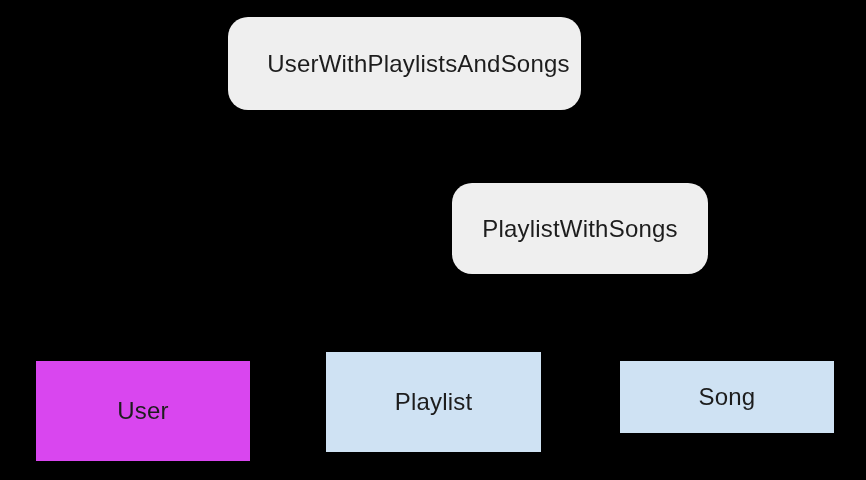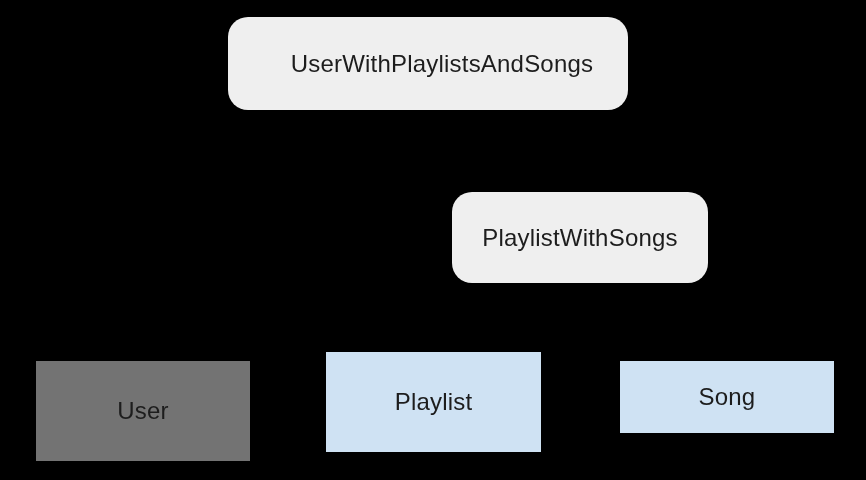--- a/index.html
+++ b/index.html
@@ -30,29 +30,29 @@
     border-radius: 20px;
   }
   .node.rect {
     border-radius: 0;
   }
 </style>
 </head>
 <body>
 
 <div id="canvas" style="background: rgb(0, 0, 0); width: 866px; height: 480px;">
-  <div class="node rounded" style="left: 228px; top: 17px; width: 400px; height: 93px; background: rgb(239, 239, 239); padding-left: 28px;">
+  <div class="node rounded" style="left: 228px; top: 17px; width: 353px; height: 93px; background: rgb(239, 239, 239); padding-left: 28px;">
     <span class="node-label" style="color: rgb(29, 29, 29);">UserWithPlaylistsAndSongs</span>
   </div>
 
-  <div class="node rounded" style="left: 452px; top: 192px; width: 256px; height: 91px; background: rgb(239, 239, 239);">
+  <div class="node rounded" style="left: 452px; top: 183px; width: 256px; height: 91px; background: rgb(239, 239, 239);">
     <span class="node-label" style="color: rgb(29, 29, 29);">PlaylistWithSongs</span>
   </div>
 
-  <div class="node rect" style="left: 36px; top: 361px; width: 214px; height: 100px; background: #737373;">
+  <div class="node rect" style="left: 36px; top: 361px; width: 214px; height: 100px; background: #d946ef;">
     <span class="node-label" style="color: rgb(29, 29, 29);">User</span>
   </div>
 
   <div class="node rect" style="left: 326px; top: 352px; width: 215px; height: 100px; background: rgb(207, 226, 243);">
     <span class="node-label" style="color: rgb(29, 29, 29);">Playlist</span>
   </div>
 
   <div class="node rect" style="left: 620px; top: 361px; width: 214px; height: 72px; background: rgb(207, 226, 243);">
     <span class="node-label" style="color: rgb(29, 29, 29);">Song</span>
   </div>

